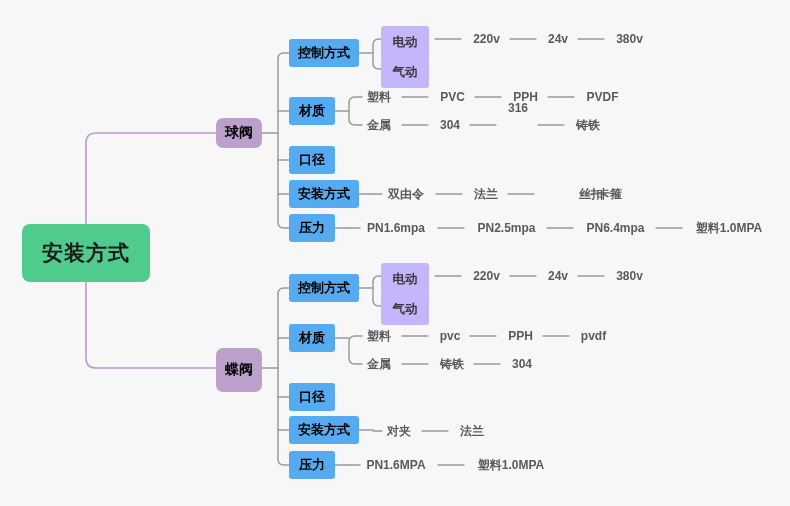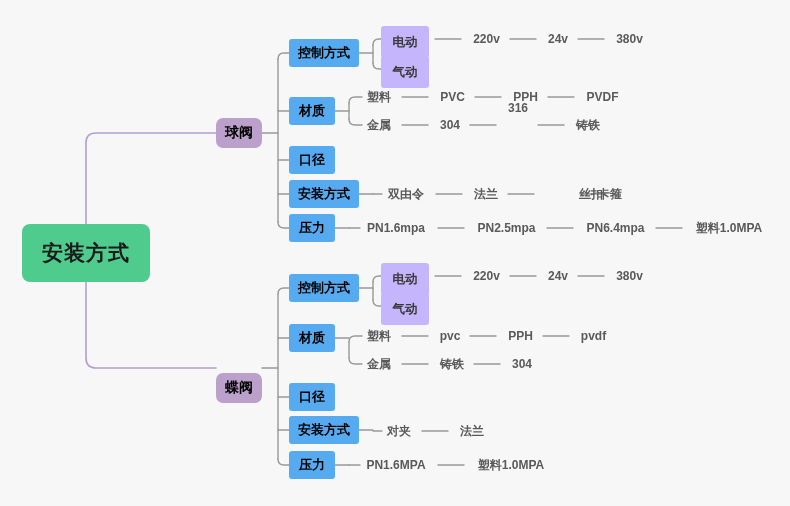--- a/index.html
+++ b/index.html
@@ -169,21 +169,21 @@
       <div class="node cat-node" style="left: 289px; top: 180px; width: 70px; height: 28px;">安装方式</div>
       <div class="node leaf-node" style="left: 382px; top: 184px; width: 48px; height: 20px;">双由令</div>
       <div class="node leaf-node" style="left: 470px; top: 184px; width: 32px; height: 20px;">法兰</div>
       <div class="node leaf-node" style="left: 542px; top: 184px; width: 32px; height: 20px; margin-left: 33px;">丝扣</div>
       <div class="node leaf-node" style="left: 594px; top: 184px; width: 32px; height: 20px;">卡箍</div>
       <div class="node cat-node" style="left: 289px; top: 214px; width: 46px; height: 28px;">压力</div>
       <div class="node leaf-node" style="left: 360px; top: 218px; width: 72px; height: 20px;">PN1.6mpa</div>
       <div class="node leaf-node" style="left: 472px; top: 218px; width: 69px; height: 20px;">PN2.5mpa</div>
       <div class="node leaf-node" style="left: 581px; top: 218px; width: 69px; height: 20px;">PN6.4mpa</div>
       <div class="node leaf-node" style="left: 690px; top: 218px; width: 78px; height: 20px;">塑料1.0MPA</div>
-      <div class="node branch-node" style="left: 216px; top: 373px; width: 46px; height: 30px; font-family: Liberation Serif, serif;">蝶阀</div>
+      <div class="node branch-node" style="left: 216px; top: 348px; width: 46px; height: 44px; font-family: Liberation Serif, serif;">蝶阀</div>
       <div class="node cat-node" style="left: 289px; top: 274px; width: 70px; height: 28px;">控制方式</div>
       <div class="node green-node" style="left: 381px; top: 263px; width: 48px; height: 26px;">电动</div>
       <div class="node leaf-node" style="left: 469px; top: 266px; width: 35px; height: 20px;">220v</div>
       <div class="node leaf-node" style="left: 544px; top: 266px; width: 28px; height: 20px;">24v</div>
       <div class="node leaf-node" style="left: 612px; top: 266px; width: 35px; height: 20px;">380v</div>
       <div class="node green-node" style="left: 381px; top: 293px; width: 48px; height: 26px;">气动</div>
       <div class="node cat-node" style="left: 289px; top: 324px; width: 46px; height: 28px;">材质</div>
       <div class="node leaf-node" style="left: 362px; top: 326px; width: 34px; height: 20px;">塑料</div>
       <div class="node leaf-node" style="left: 436px; top: 326px; width: 28px; height: 20px;">pvc</div>
       <div class="node leaf-node" style="left: 504px; top: 326px; width: 33px; height: 20px;">PPH</div>

